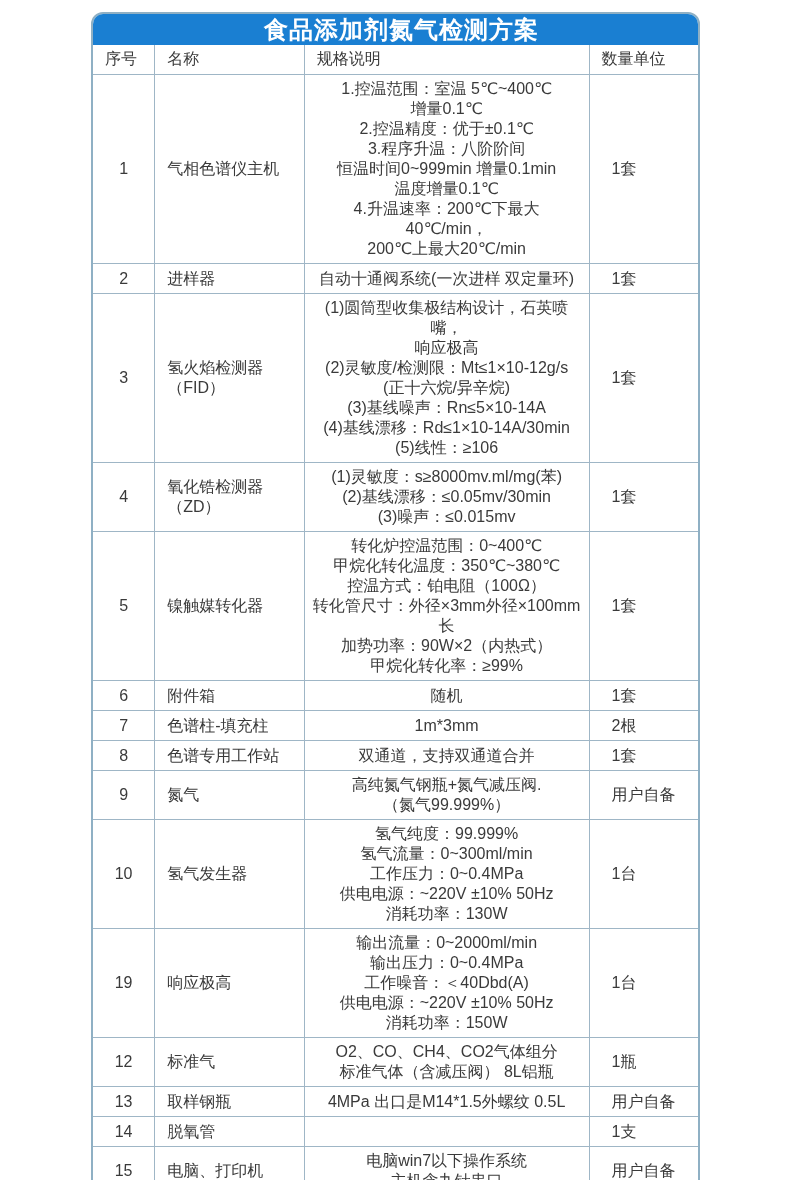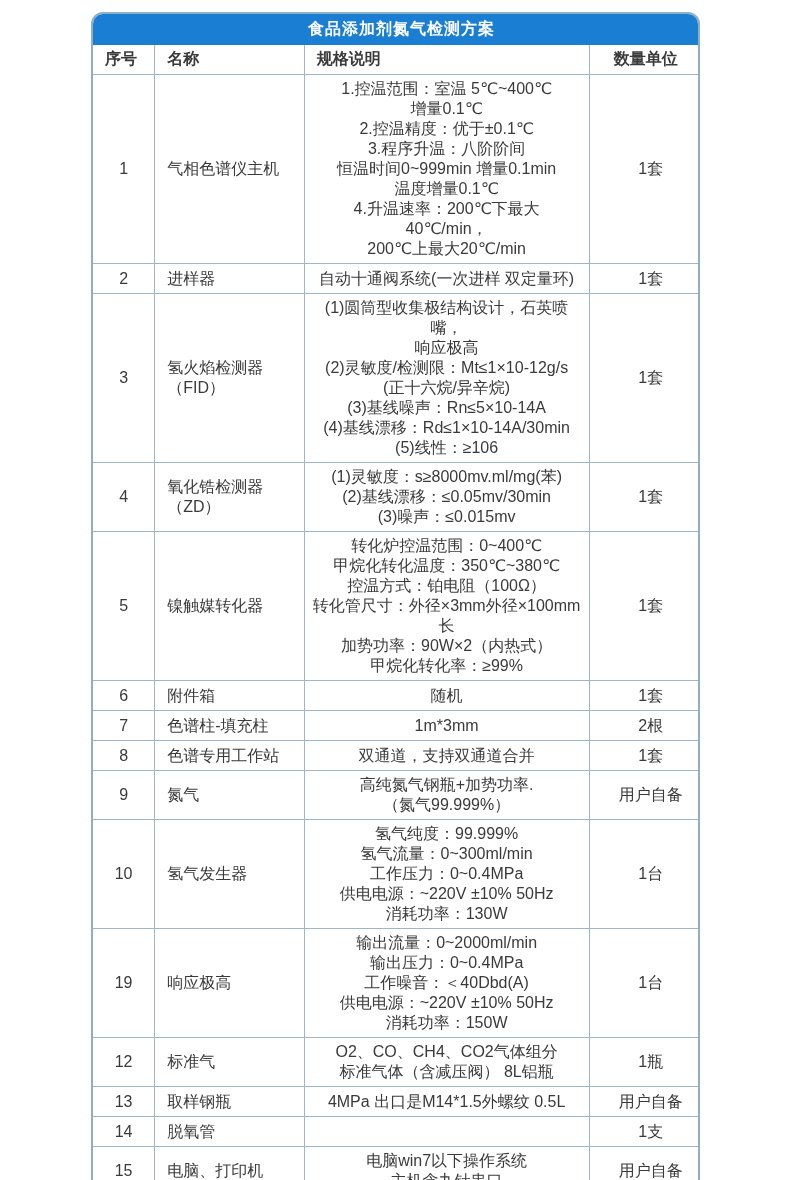--- a/index.html
+++ b/index.html
@@ -15,46 +15,46 @@
     border-radius:12px;
     overflow:hidden;
     background:#ffffff;
     box-sizing:border-box;
   }
   .title-bar{
     background:#1a7fd2;
     height:31px;
     display:flex;align-items:center;justify-content:center;
     color:#ffffff;
-    font-size:16px;
+    font-size:24px;
     font-weight:bold;
     letter-spacing:1px;
     padding-left:12px;
   }
   table.spec{
     width:100%;
     border-collapse:collapse;
     font-size:16px;
     table-layout:fixed;
   }
   .spec th,.spec td{
     border:1px solid #9fb6c6;
     padding:4px 8px;
     vertical-align:middle;
     box-sizing:border-box;
   }
   .spec th{
-    font-weight:bold;
+    font-weight:normal;
     text-align:left;
     height:28px;
     padding-left:12px;
     border-top:none;
   }
   .spec th:first-child,.spec td:first-child{border-left:none;}
-  .spec th:last-child,.spec td:last-child{border-right:none;text-align:center;}
+  .spec th:last-child,.spec td:last-child{border-right:none;}
   .spec tbody tr:last-child td{border-bottom:none;}
   td.cell-no{text-align:center;}
   td.cell-name{line-height:20px;padding-left:12px;margin-top:7px;}
   td.cell-spec{white-space:pre-line;line-height:20px;text-align:center;}
   td.cell-qty{line-height:20px;padding-left:22px;}
   .spec tbody td{height:30px;}
 </style>
 </head>
 <body>
 
@@ -143,21 +143,21 @@
           </tr>
           <tr>
             <td class="cell-no">8</td>
             <td class="cell-name">色谱专用工作站</td>
             <td class="cell-spec">双通道，支持双通道合并</td>
             <td class="cell-qty">1套</td>
           </tr>
           <tr>
             <td class="cell-no">9</td>
             <td class="cell-name">氮气</td>
-            <td class="cell-spec">高纯氮气钢瓶+加势功率.
+            <td class="cell-spec">高纯氮气钢瓶+氮气减压阀.
 （氮气99.999%）</td>
             <td class="cell-qty">用户自备</td>
           </tr>
           <tr>
             <td class="cell-no">10</td>
             <td class="cell-name">氢气发生器</td>
             <td class="cell-spec">氢气纯度：99.999%
 氢气流量：0~300ml/min
 工作压力：0~0.4MPa
 供电电源：~220V ±10% 50Hz

